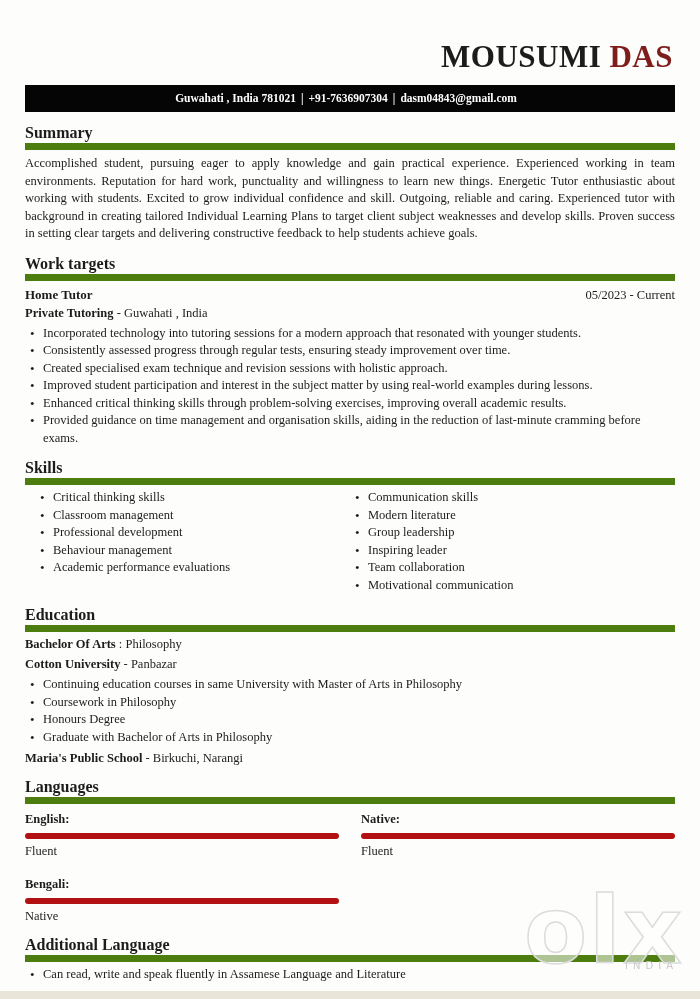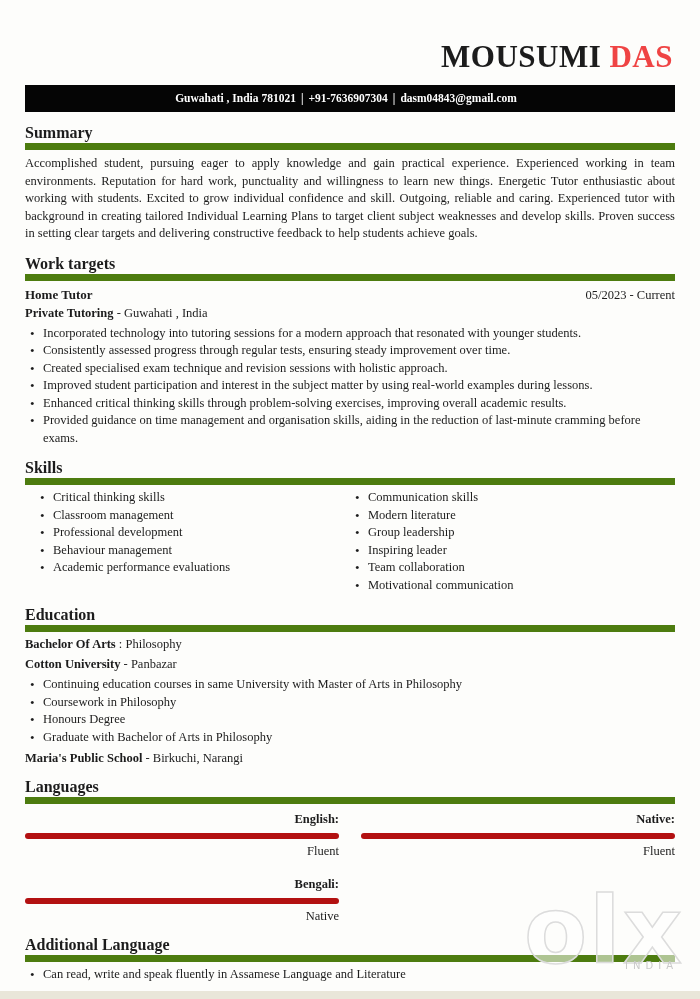--- a/index.html
+++ b/index.html
@@ -6,21 +6,21 @@
   html,body { background:#dedbd2; }
   body { font-family:"Liberation Serif", serif; }
   .page {
     position:relative; width:700px; height:999px; margin:0 auto;
     background:#fdfdfb; overflow:hidden; color:#1c1c1c;
   }
   .inner { padding:40px 25px 0 25px; }
 
   
   .name { text-align:right; font-size:31px; font-weight:bold; letter-spacing:0.5px; line-height:1.1; padding-right:2px; }
-  .name .last { color:#ef4444; }
+  .name .last { color:#7f1d1d; }
   .contact-bar {
     margin-top:11px; height:27px; background:#050505; color:#ffffff;
     font-size:11.5px; font-weight:bold; text-align:center; line-height:27px; padding-right:8px;
   }
   .contact-bar .sep { padding:0 5px; }
 
   
   .section-title {
     font-size:16px; font-weight:bold; margin-top:12px;
     border-bottom:7px solid #4d7c0f; padding-bottom:1px;
@@ -37,21 +37,21 @@
   .employer-row { font-size:12.5px; margin-top:3px; }
   .bold { font-weight:bold; }
 
   .skills-cols { display:flex; }
   .skills-cols ul { width:50%; }
   .skills-cols ul.right-col { padding-left:27px; }
   .skills-cols ul.right-col li::before { left:-12px; }
 
   .edu-line { font-size:12.5px; margin-top:5px; }
 
-  .lang-grid { display:grid; grid-template-columns:1fr 1fr; column-gap:22px; row-gap:18px; margin-top:8px;text-align:right; }
+  .lang-grid { display:grid; grid-template-columns:1fr 1fr; column-gap:22px; row-gap:18px; margin-top:8px; }
   .lang-item .lang-name { font-size:12.5px; font-weight:bold; }
   .lang-bar { height:6px; background:#b31111; border-radius:3px; margin:6px 0 5px 0; }
   .lang-level { font-size:12.5px; }
 
   
   .watermark { position:absolute; right:16px; bottom:28px; text-align:right; pointer-events:none; }
   .watermark .olx {
     font-family:"DejaVu Sans", sans-serif; font-weight:bold; font-size:92px; line-height:0.9;
     color:rgba(255,255,255,0.55); -webkit-text-stroke:1.5px #dcdcdc; letter-spacing:2px;
   }

